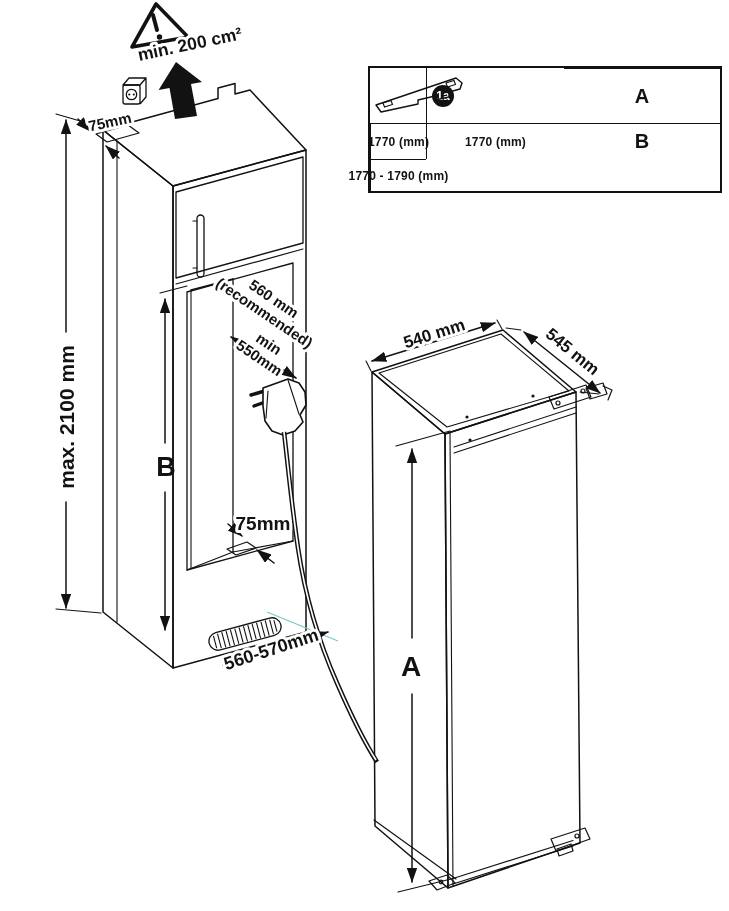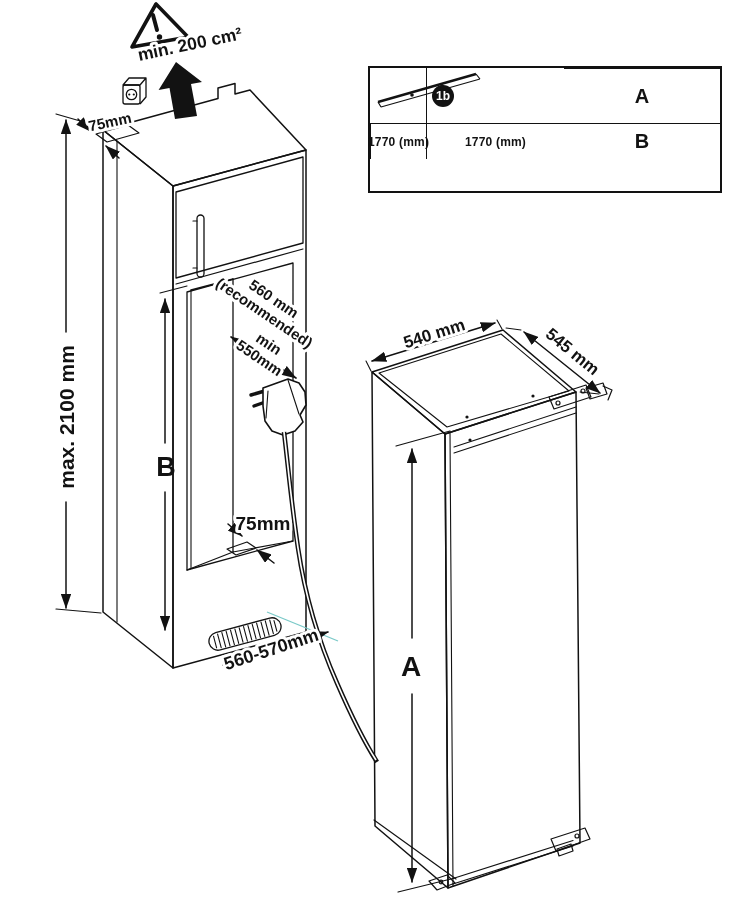--- a/index.html
+++ b/index.html
@@ -188,37 +188,38 @@
   <text x="263" y="530" text-anchor="middle" font-size="19" class="masked">75mm</text>
   <text transform="translate(273,655) rotate(-18)" text-anchor="middle" font-size="18" class="masked">560-570mm</text>
   <text transform="translate(436,339) rotate(-17.5)" text-anchor="middle" font-size="17" class="masked">540 mm</text>
   <text transform="translate(569,356) rotate(39)" text-anchor="middle" font-size="17" class="masked">545 mm</text>
   <text x="411" y="676" text-anchor="middle" font-size="28">A</text>
 </svg>
 
 <div class="spec-table">
   <div class="tc c1 r1"></div>
   <div class="tc r1 head">
-    <span class="badge">1b</span>
-    <svg width="118" height="42" viewBox="0 0 118 42">
-      <path d="M8,34 L106,6" fill="none" stroke="#121212" stroke-width="2.4"></path>
-      <path d="M11,39 L110,11 M8,34 L11,39 M106,6 L110,11" fill="none" stroke="#121212" stroke-width="1.2"></path>
-      <circle cx="42" cy="27" r="1.8" fill="#121212"></circle>
-      <circle cx="72" cy="18" r="1.8" fill="#121212"></circle>
+    <span class="badge">1a</span>
+    <svg width="104" height="46" viewBox="0 0 104 46">
+      <path d="M6,37 L86,10 L92,15 L90,21 L79,24 L79,29 L65,32 L65,28 L48,32 L48,36 L11,44 Z" fill="none" stroke="#121212" stroke-width="1.4" stroke-linejoin="round"></path>
+      <path d="M13,35 l8,-2.5 l1.5,4 l-8,2.5 Z M76,15 l8,-2.5 l1.5,4 l-8,2.5 Z" fill="none" stroke="#121212" stroke-width="1.1"></path>
     </svg>
   </div>
 
   <div class="tc c1">
         <span class="row-label">A</span>
       </div>
   <div class="tc">
         <span class="val">1770 (mm)</span>
       </div>
   <div class="tc">
         <span class="val">1770 (mm)</span>
       </div>
 
   <div class="tc c1">
         <span class="row-label">B</span>
       </div>
+  <div class="tc">
+        <span class="val">1770 - 1790 (mm)</span>
+      </div>
 </div>
 
 </div>
 
 </body></html>

